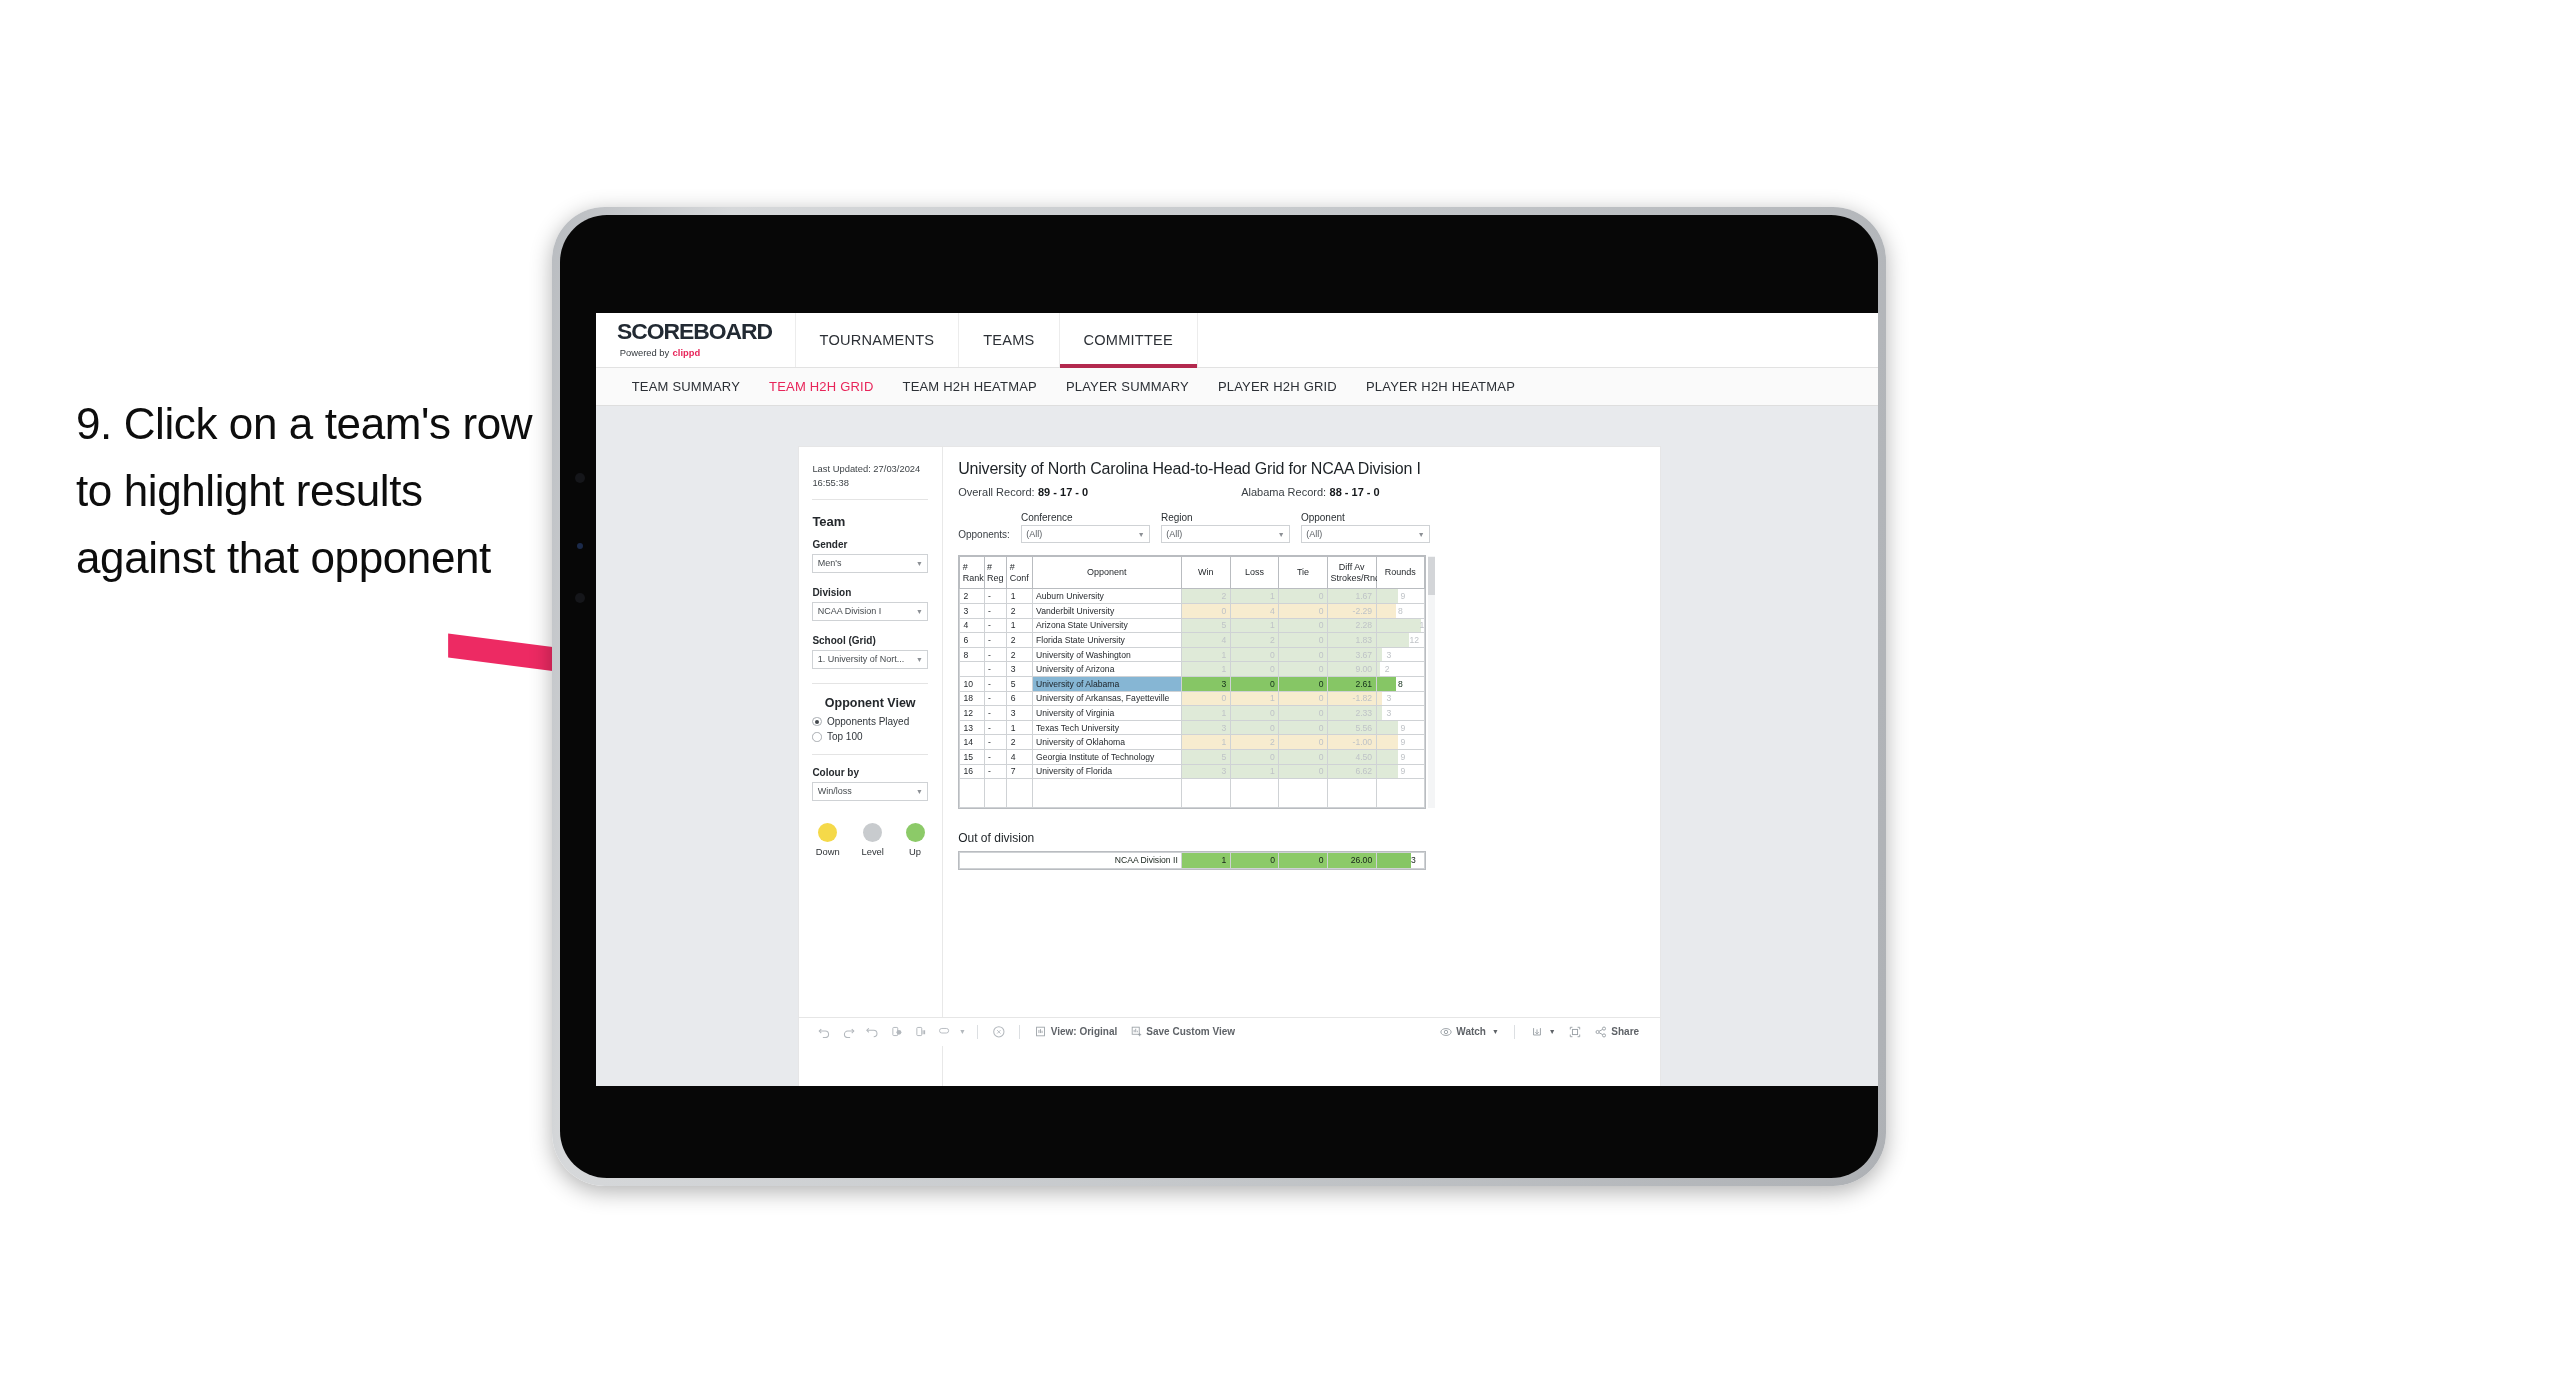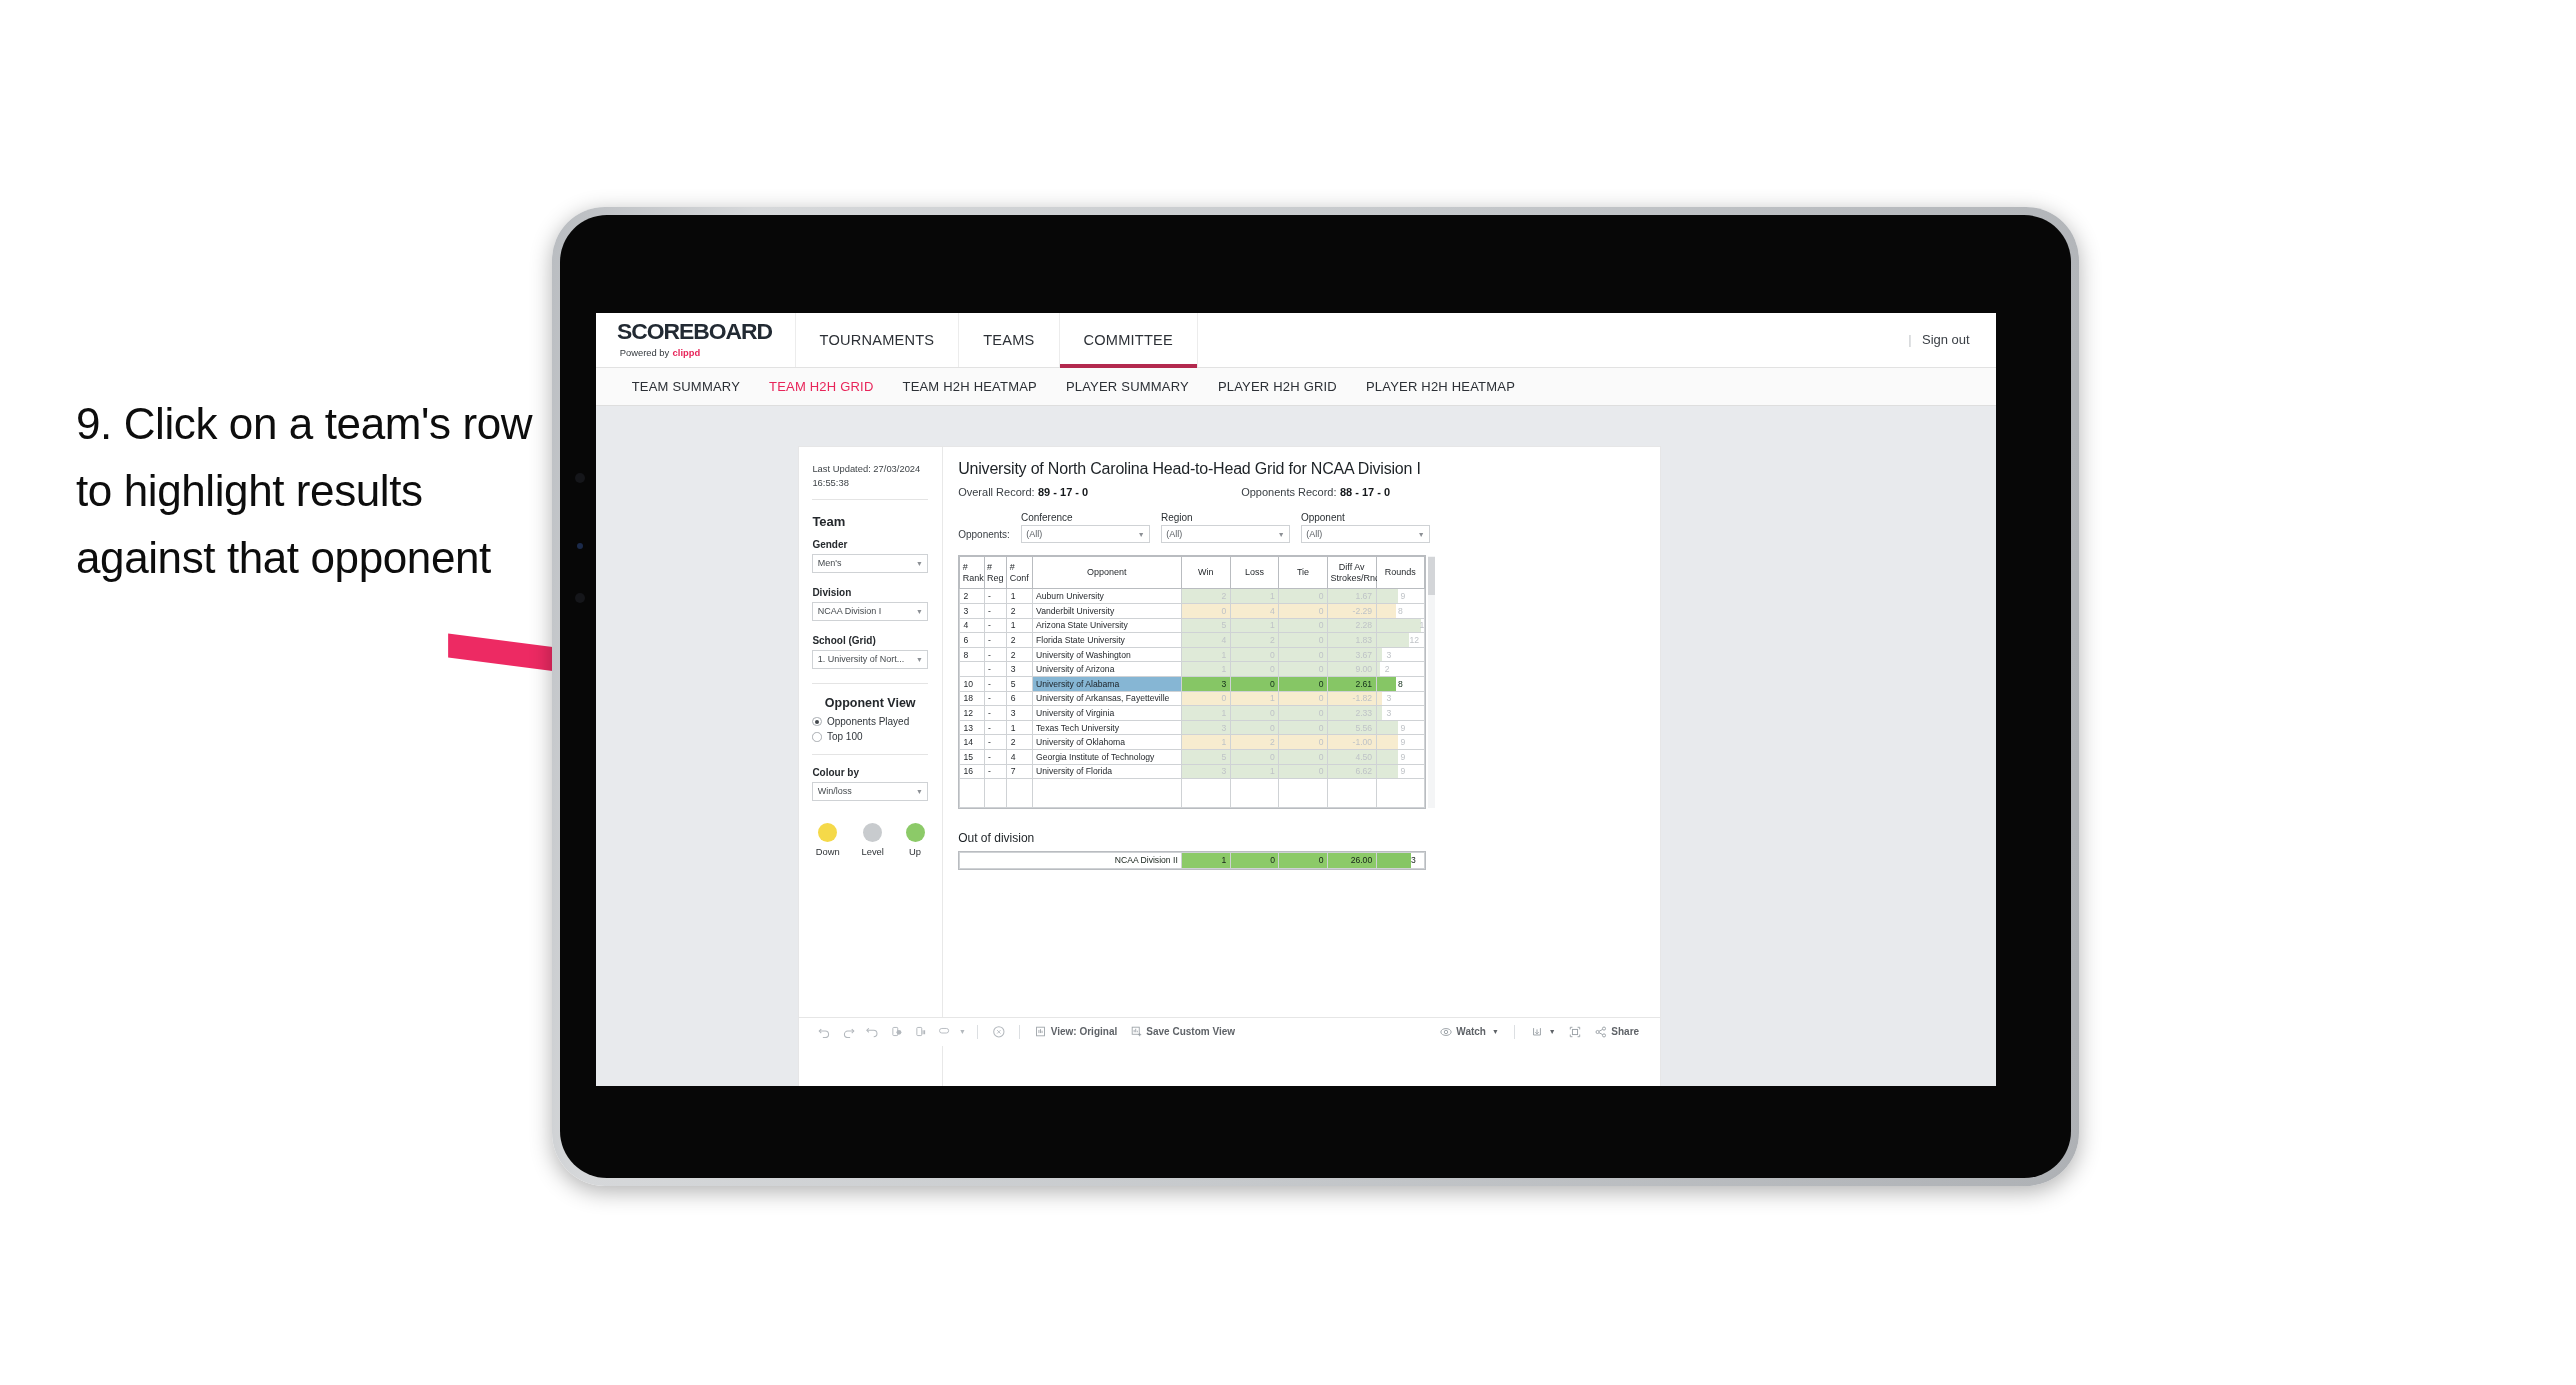--- a/index.html
+++ b/index.html
@@ -27,21 +27,21 @@
     position: absolute;
     left: 447px; top: 618px;
     width: 653px; height: 137px;
     pointer-events: none;
   }
 
   
   #tablet {
     position: absolute;
     left: 552px; top: 207px;
-    width: 1527px; height: 979px;
+    width: 1334px; height: 979px;
     background: linear-gradient(100deg,#b9bcc0 0%, #d6d8da 12%, #c6c9cc 50%, #aeb1b5 100%);
     border-radius: 53px;
     box-shadow: 0 5.2px 22px rgba(0,0,0,.30);
     padding: 7.7px;
   }
   #tablet-screen {
     width: 100%; height: 100%;
     background: #070707;
     border-radius: 47px;
     position: relative;
@@ -452,21 +452,21 @@
           </div>
 
           <div id="main">
             <div id="grid-title">University of North Carolina Head-to-Head Grid for NCAA Division I</div>
 
             <div id="records">
               <span>
                 <span class="rec-label">Overall Record:</span><b>89 - 17 - 0</b>
               </span>
               <span id="rec-division">
-                <span class="rec-label">Opponents Record:</span><b>88 - 17 - 0</b>
+                <span class="rec-label">Alabama Record:</span><b>88 - 17 - 0</b>
               </span>
             </div>
 
             <div id="filters">
               <div id="filters-lead">Opponents:</div>
               <div class="filter-group">
                 <div class="fl">Conference</div>
                 <div class="filter-select fw-conf">
                   <span>(All)</span>
                   <span class="caret">▼</span>

